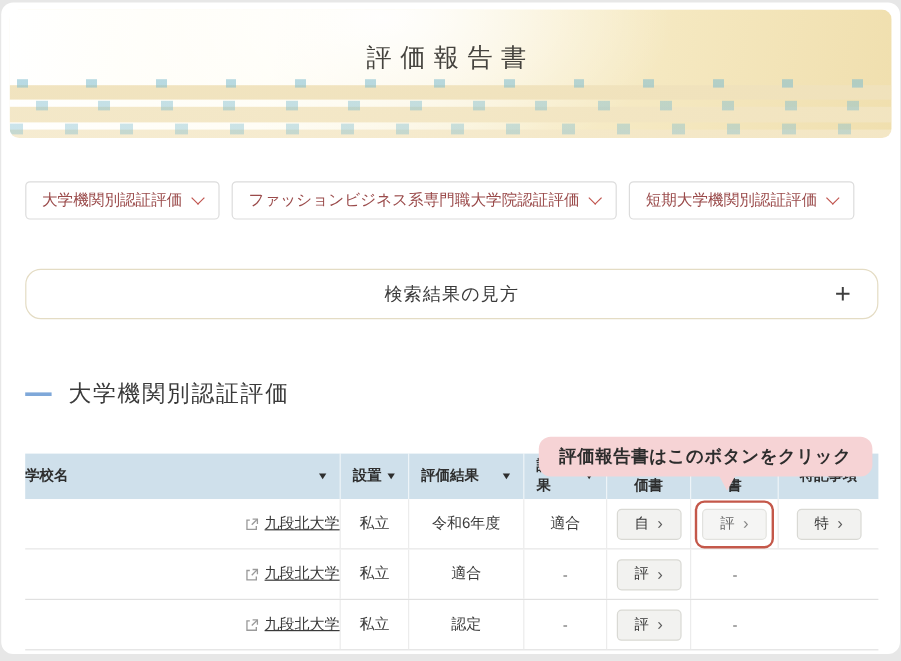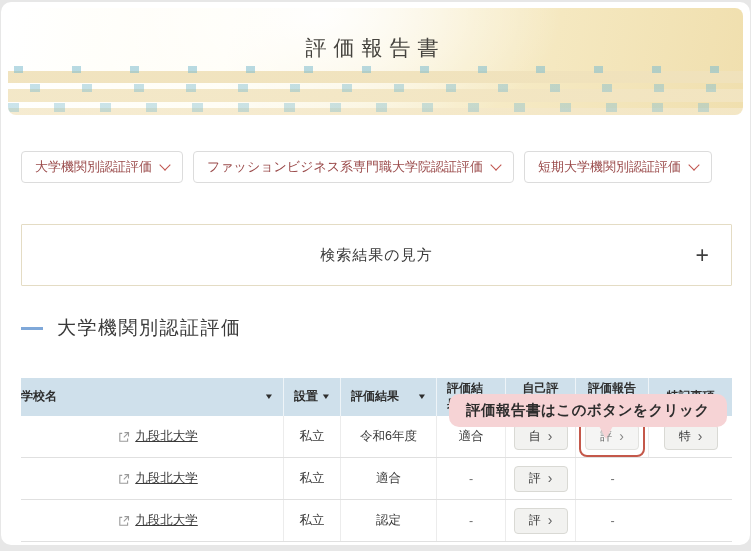--- a/index.html
+++ b/index.html
@@ -41,40 +41,39 @@
     height:32px;box-sizing:border-box;display:flex;align-items:center;gap:9px;
     padding:0 13px;background:#fff;border:1px solid #dcdcdc;border-radius:4px;
     font-size:13px;color:#9a4a4a;cursor:pointer;white-space:nowrap;
   }
   .caret{
     width:7px;height:7px;border-right:1.6px solid #c0544e;border-bottom:1.6px solid #c0544e;
     transform:rotate(45deg);margin-top:-4px;flex:0 0 auto;
   }
   
   .accordion{
-    position:absolute;top:222px;left:20px;width:711px;height:62px;box-sizing:border-box;
-    background:#fff;border:1px solid #e4dcc4;border-radius:1px;
+    position:absolute;top:222px;left:20px;width:711px;height:42px;box-sizing:border-box;
+    background:#fff;border:1px solid #e4dcc4;border-radius:13px;
     display:flex;align-items:center;justify-content:center;
     font-size:15px;color:#3a3a3a;cursor:pointer;letter-spacing:1px;
   }
   .accordion .plus{
     position:absolute;right:21px;top:50%;transform:translateY(-50%);
     font-size:23px;font-weight:normal;color:#3f3f3f;line-height:1;
   }
   
   .section-head{position:absolute;top:313px;left:20px;display:flex;align-items:center;gap:14px;}
   .dash-icon{width:22px;height:3px;background:#7fa8d9;}
   .section-title{font-size:19px;color:#3a3a3a;letter-spacing:1.5px;}
   
   .tooltip{
     position:absolute;left:448px;top:362px;height:33px;z-index:6;
     background:#f6d3d5;border-radius:10px;display:flex;align-items:center;
     padding:0 17px;font-size:14.5px;font-weight:bold;color:#2d2d2d;letter-spacing:.5px;
     white-space:nowrap;
-    margin-top:30px;
   }
   .tooltip::after{
     content:"";position:absolute;left:150px;bottom:-12px;
     border:7px solid transparent;border-top:13px solid #f6d3d5;border-bottom:none;
   }
   
   .table{position:absolute;top:376px;left:20px;width:711px;}
   .thead,.tr{display:grid;grid-template-columns:263px 57px 96px 69px 70px 73px 83px;}
   .thead{background:#cfe0eb;height:38px;}
   .th{
@@ -88,21 +87,21 @@
   .th.c0{padding-left:0;}
   .th.c4{padding:0 13px;}
   .th.c5{padding:0 8px;}
   .sort-icon{font-size:8px;color:#2e2e2e;transform:scaleX(1.3);}
   .tr{height:41px;border-bottom:1px solid #e0e0e0;background:#fff;}
   .td{
     display:flex;align-items:center;justify-content:center;box-sizing:border-box;
     font-size:12.5px;color:#3a3a3a;border-right:1px solid #ececec;position:relative;
   }
   .td:last-child{border-right:none;}
-  .td.school{justify-content:center;padding-left:12px;gap:5px;}
+  .td.school{justify-content:flex-end;padding-left:12px;gap:5px;}
   .td.dash{color:#707070;}
   .school a{color:#3a3a3a;text-decoration:underline;cursor:pointer;}
   .ext-icon{display:flex;flex:0 0 auto;}
   .cell-btn{
     display:flex;align-items:center;justify-content:center;gap:7px;
     width:54px;height:26px;background:#f2f2f0;border:1px solid #d9d9d4;border-radius:4px;
     font-size:12px;color:#333;cursor:pointer;font-family:inherit;padding:0;
   }
   .cell-btn .chev{color:#5d5d5d;font-size:14px;line-height:1;margin-top:-1px;}
   .ring{

